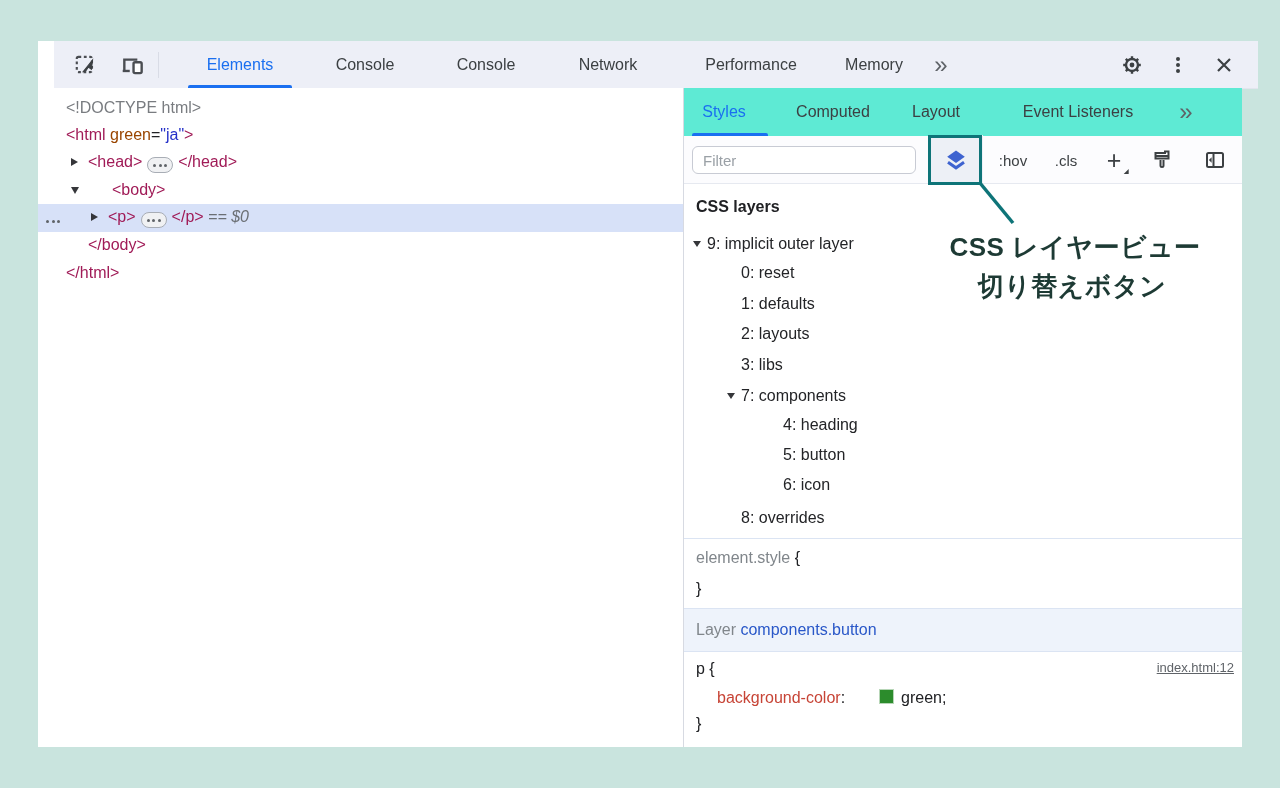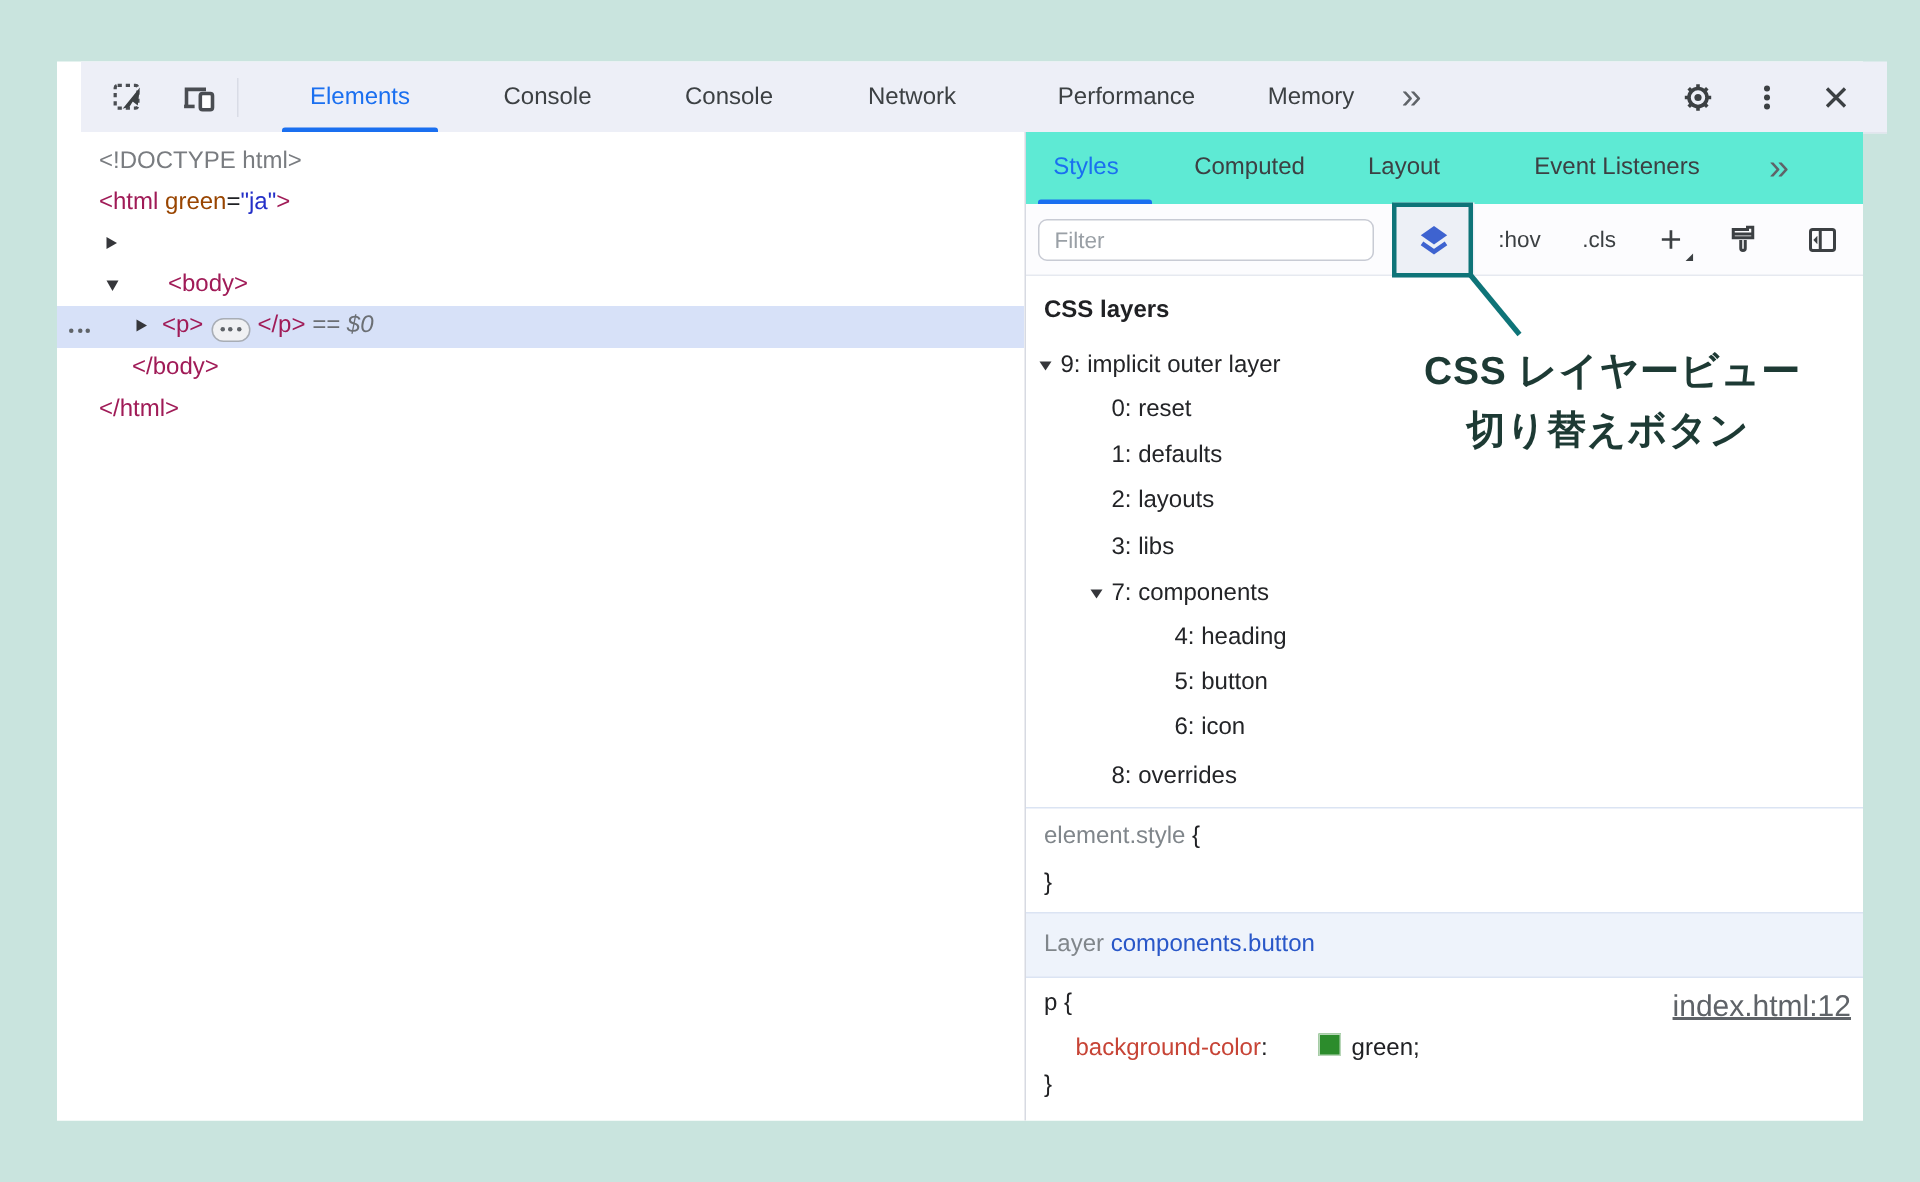--- a/index.html
+++ b/index.html
@@ -81,21 +81,21 @@
   .layer-row .lbl{position:absolute;top:50%;transform:translateY(-50%);}
   .code{font-size:16px;color:#202124;}
   .gray{color:#80868b;}
   .abs{position:absolute;}
   .layer-bar{
     position:absolute;left:0;top:520px;width:100%;height:44px;background:#eef3fb;
     border-top:1px solid #dbe4f3;border-bottom:1px solid #dbe4f3;box-sizing:border-box;
   }
   .layer-bar-inner{position:absolute;left:12px;top:50%;transform:translateY(-50%);font-size:16px;}
   a.css-link{color:#2957c8;cursor:pointer;}
-  .src-link{position:absolute;right:8px;font-size:20px;color:#5f6368;text-decoration:underline;cursor:pointer;}
+  .src-link{position:absolute;right:8px;font-size:13px;color:#5f6368;text-decoration:underline;cursor:pointer;}
   .prop{color:#c74436;}
   .swatch{display:inline-block;width:13px;height:13px;border:1px solid #b7d6b7;
     vertical-align:-1px;margin:0 7px 0 34px;}
   
   .anno-box{
     position:absolute;left:928px;top:135px;width:54px;height:50px;
     border:3px solid #0e7478;box-sizing:border-box;z-index:40;pointer-events:none;
   }
   .anno-svg{position:absolute;left:0;top:0;width:1280px;height:788px;z-index:39;pointer-events:none;}
   .anno-text{
@@ -154,21 +154,21 @@
       <svg width="20" height="20" viewBox="0 0 20 20">
         <path d="M4 4 L16 16 M16 4 L4 16" stroke="#3c4043" stroke-width="2.2"></path>
       </svg>
     </span>
   </div>
 
   <div class="dom-panel">
     <div id="dom-rows" style="padding-top:6px;">
         <div class="dom-row"><span style="padding-left: 28px;"><span class="tk-muted">&lt;!DOCTYPE html&gt;</span></span></div>
         <div class="dom-row"><span style="padding-left: 28px;"><span class="tk-tag">&lt;html</span><span class="tk-attr"> green</span><span class="tk-op">=</span><span class="tk-val">"ja"</span><span class="tk-tag">&gt;</span></span></div>
-        <div class="dom-row"><span class="tri right" style="left: 33px;"></span></div>
+        <div class="dom-row"><span class="tri right" style="left: 33px;"></span><span style="padding-left: 50px;"><span class="tk-tag">&lt;head&gt;</span><span class="pill"><span class="dotrow"><span class="dot"></span><span class="dot"></span><span class="dot"></span></span></span><span class="tk-tag">&lt;/head&gt;</span></span></div>
         <div class="dom-row"><span class="tri down" style="left: 33px;"></span><span style="padding-left: 74px;"><span class="tk-tag">&lt;body&gt;</span></span></div>
         <div class="dom-row selected"><span class="gutter-dots"><span class="dotrow"><span class="dot"></span><span class="dot"></span><span class="dot"></span></span></span><span class="tri right" style="left: 53px;"></span><span style="padding-left: 70px;"><span class="tk-tag">&lt;p&gt;</span><span class="pill"><span class="dotrow"><span class="dot"></span><span class="dot"></span><span class="dot"></span></span></span><span class="tk-tag">&lt;/p&gt;</span><span class="tk-mi"> == $0</span></span></div>
         <div class="dom-row"><span style="padding-left: 50px;"><span class="tk-tag">&lt;/body&gt;</span></span></div>
         <div class="dom-row"><span style="padding-left: 28px;"><span class="tk-tag">&lt;/html&gt;</span></span></div>
       </div>
   </div>
 
   <div class="styles-panel">
     <div class="side-tabs">
       <div id="side-tabs-inner">

